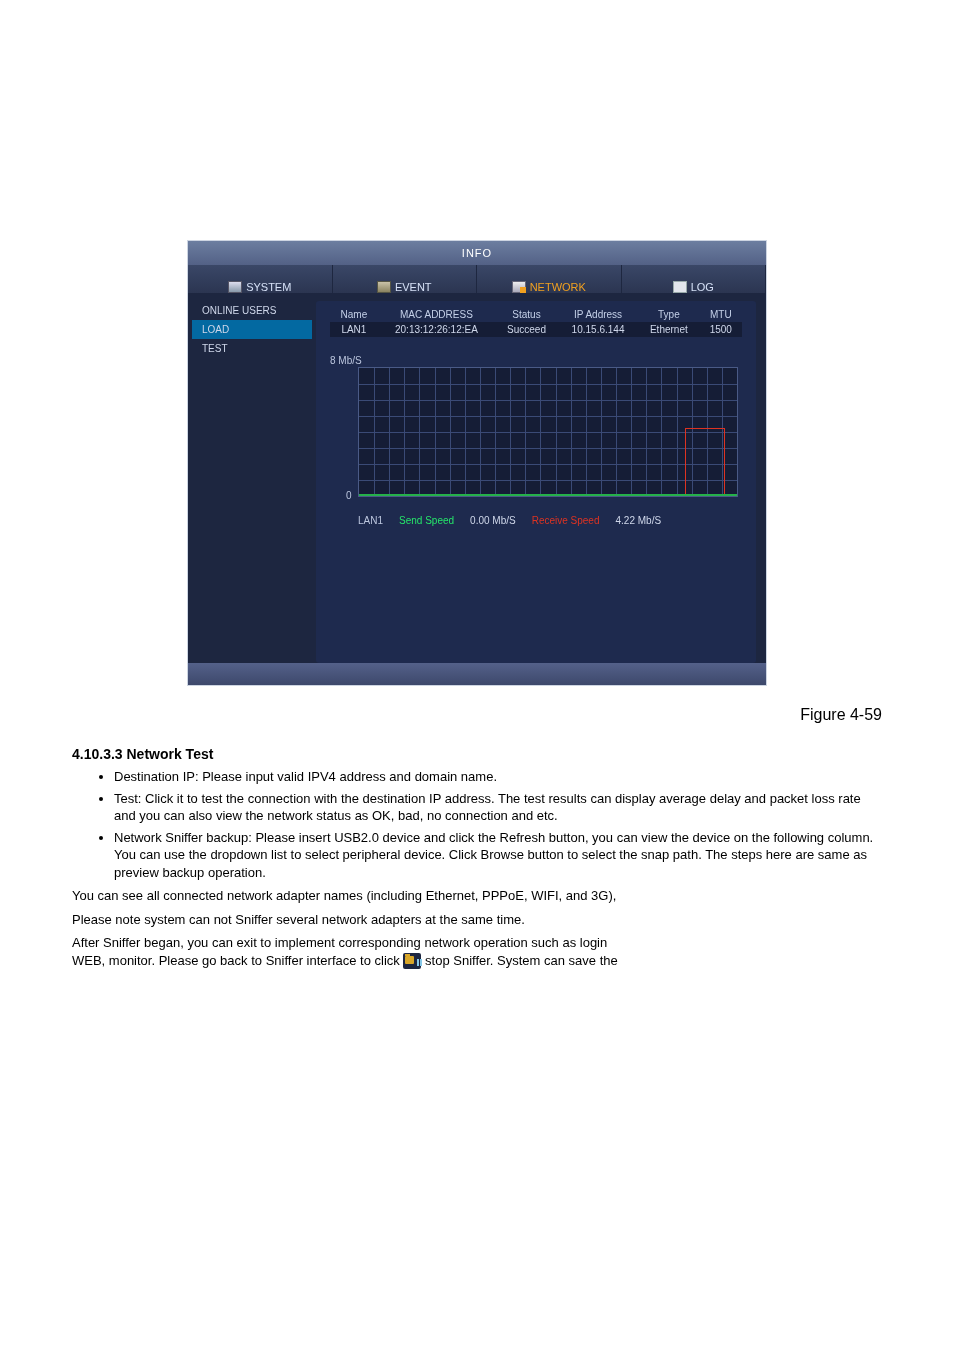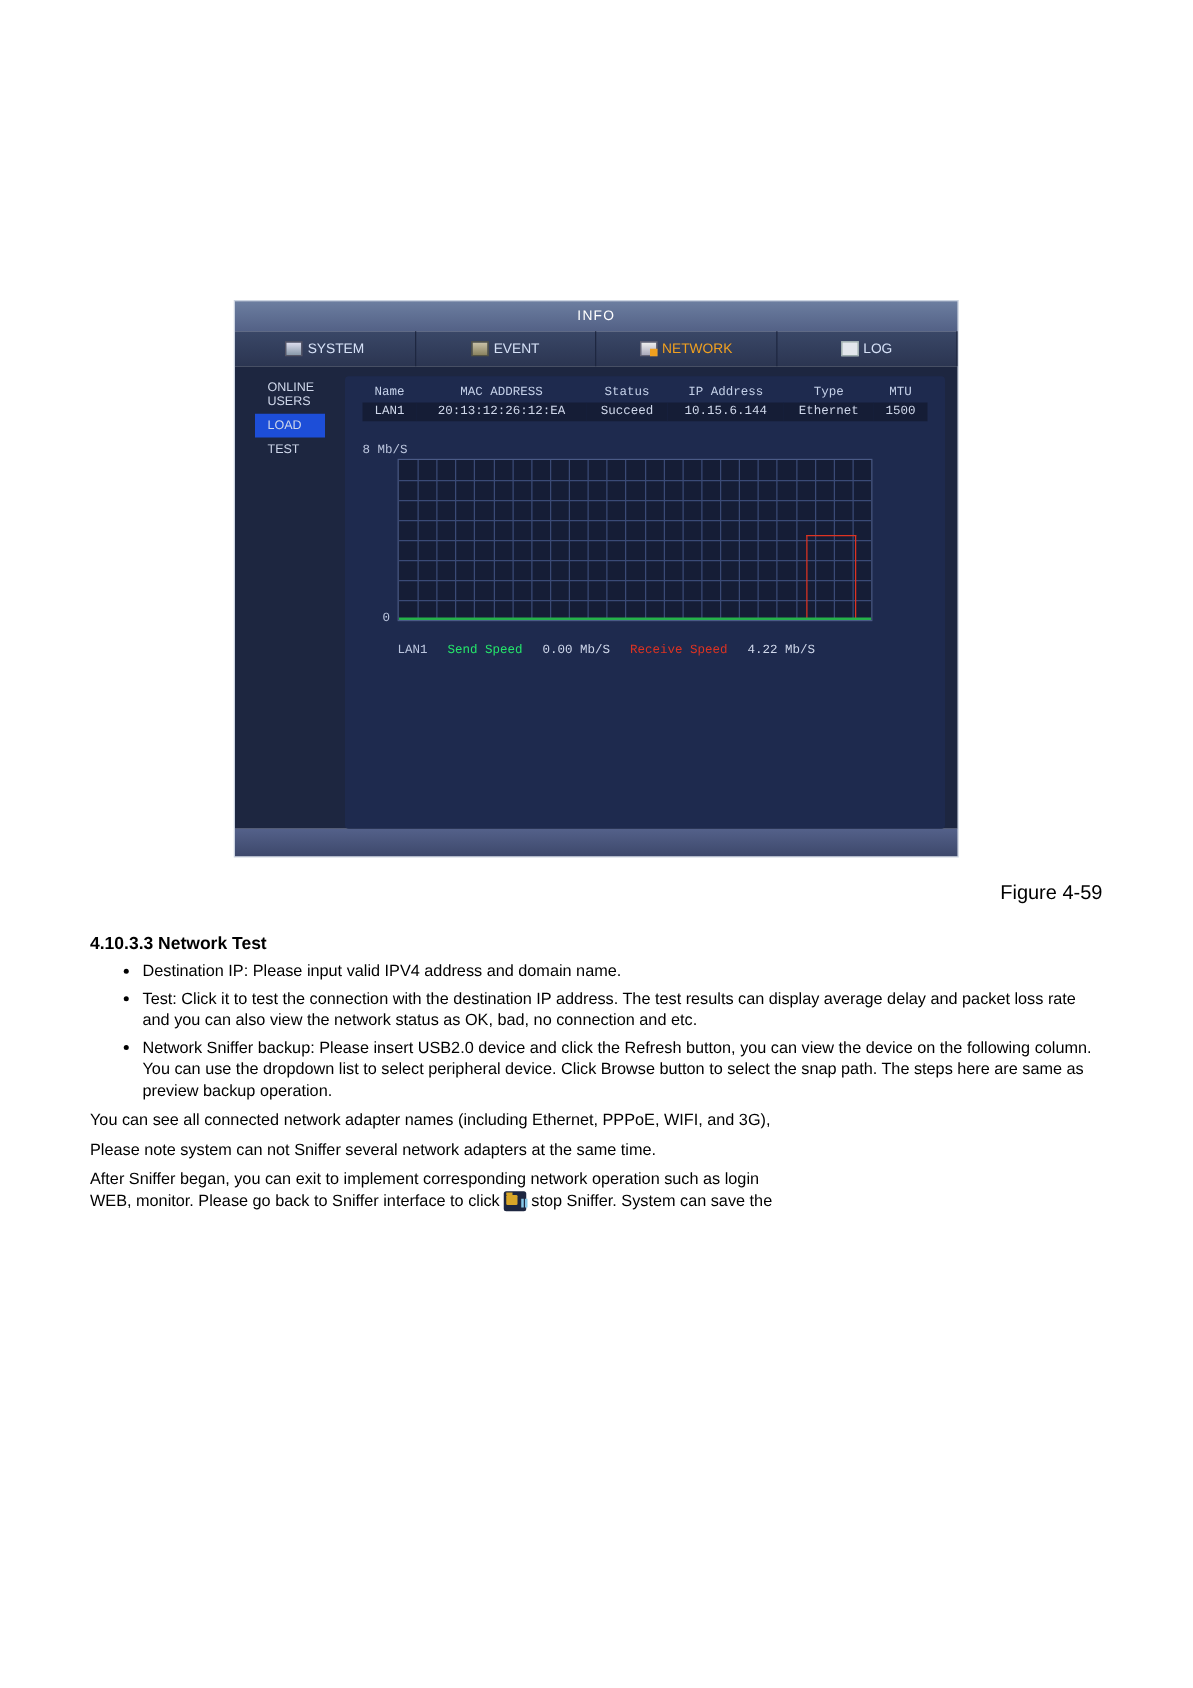--- a/index.html
+++ b/index.html
@@ -1,33 +1,33 @@
 <!DOCTYPE html>
 <html><head>
 <meta charset="utf-8">
 <style>
   * { box-sizing: border-box; margin: 0; padding: 0; }
   body { width: 954px; background: #fff; font-family: Arial, sans-serif; font-size: 13px; color: #000; }
   .page { padding: 120px 72px 60px 72px; }
   .screenshot { width: 580px; margin: 120px auto 20px auto; border: 1px solid #cdd5e2; }
   .titlebar { background: linear-gradient(#6c7ea0, #536186); height: 24px; color: #fff; font-size: 11px; display: flex; align-items: center; justify-content: center; letter-spacing: 1px; }
   .tabs { display: flex; background: linear-gradient(#3a4767, #2b3551); height: 28px; }
-  .tab { flex: 1; display: flex; align-items: center; justify-content: center; color: #d6e1f7; font-size: 11px; border-right: 1px solid #1e2740; }
+  .tab { flex: 1; display: flex; align-items: flex-end; justify-content: center; color: #d6e1f7; font-size: 11px; border-right: 1px solid #1e2740; }
   .tab.active { color: #f0a020; }
   .tab .icon { width: 14px; height: 12px; margin-right: 4px; display: inline-block; }
   .ic-system { background: linear-gradient(#dde, #89a); border: 1px solid #556; }
   .ic-event { background: linear-gradient(#c9c2a8, #8a8360); border: 1px solid #554; }
   .ic-network { background: linear-gradient(#eee, #aab); border: 1px solid #667; position: relative; }
   .ic-network::after { content: ''; position: absolute; right: -1px; bottom: -1px; width: 6px; height: 6px; background: #f0a020; }
   .ic-log { background: #e2e6ed; border: 1px solid #9aa; width: 12px; height: 14px; }
   .body-wrap { display: flex; background: #1d2640; min-height: 370px; }
-  .sidebar { width: 88px; padding: 8px 16px; }
+  .sidebar { width: 128px; padding: 8px 4px; }
   .sb-item { color: #cfd7ea; font-size: 10px; padding: 4px 10px; }
-  .sb-item.selected { background: #1d4ed8; }
-  .content { flex: 1; padding: 6px 14px 18px 14px; background: #1e2a4e; margin: 8px 10px 0 0; border-radius: 3px; font-family: Liberation Mono, monospace; }
+  .sb-item.selected { background: #0369a1; }
+  .content { flex: 1; padding: 6px 14px 18px 14px; background: #1e2a4e; margin: 8px 10px 0 0; border-radius: 3px; }
   .nettable { width: 100%; font-size: 10px; color: #cfd7ea; border-collapse: collapse; margin-bottom: 16px; }
   .nettable th, .nettable td { text-align: center; padding: 2px 6px; font-weight: normal; }
   .nettable th { color: #c4d0e8; }
   .nettable td { background: #151d36; }
   .chart-wrap { position: relative; margin-top: 30px; }
   .ylabel-top { color: #bcc6de; font-size: 10px; position: absolute; left: 0; top: -12px; text-align: right; }
   .ylabel-bot { color: #bcc6de; font-size: 10px; position: absolute; left: 16px; bottom: -4px; }
   .grid { margin-left: 28px; width: 380px; height: 130px; background: #151d36; border: 1px solid #4a5a86; position: relative; overflow: hidden; }
   .grid .vline, .grid .hline { position: absolute; background: #3a4a76; }
   .grid .vline { width: 1px; height: 100%; top: 0; }

